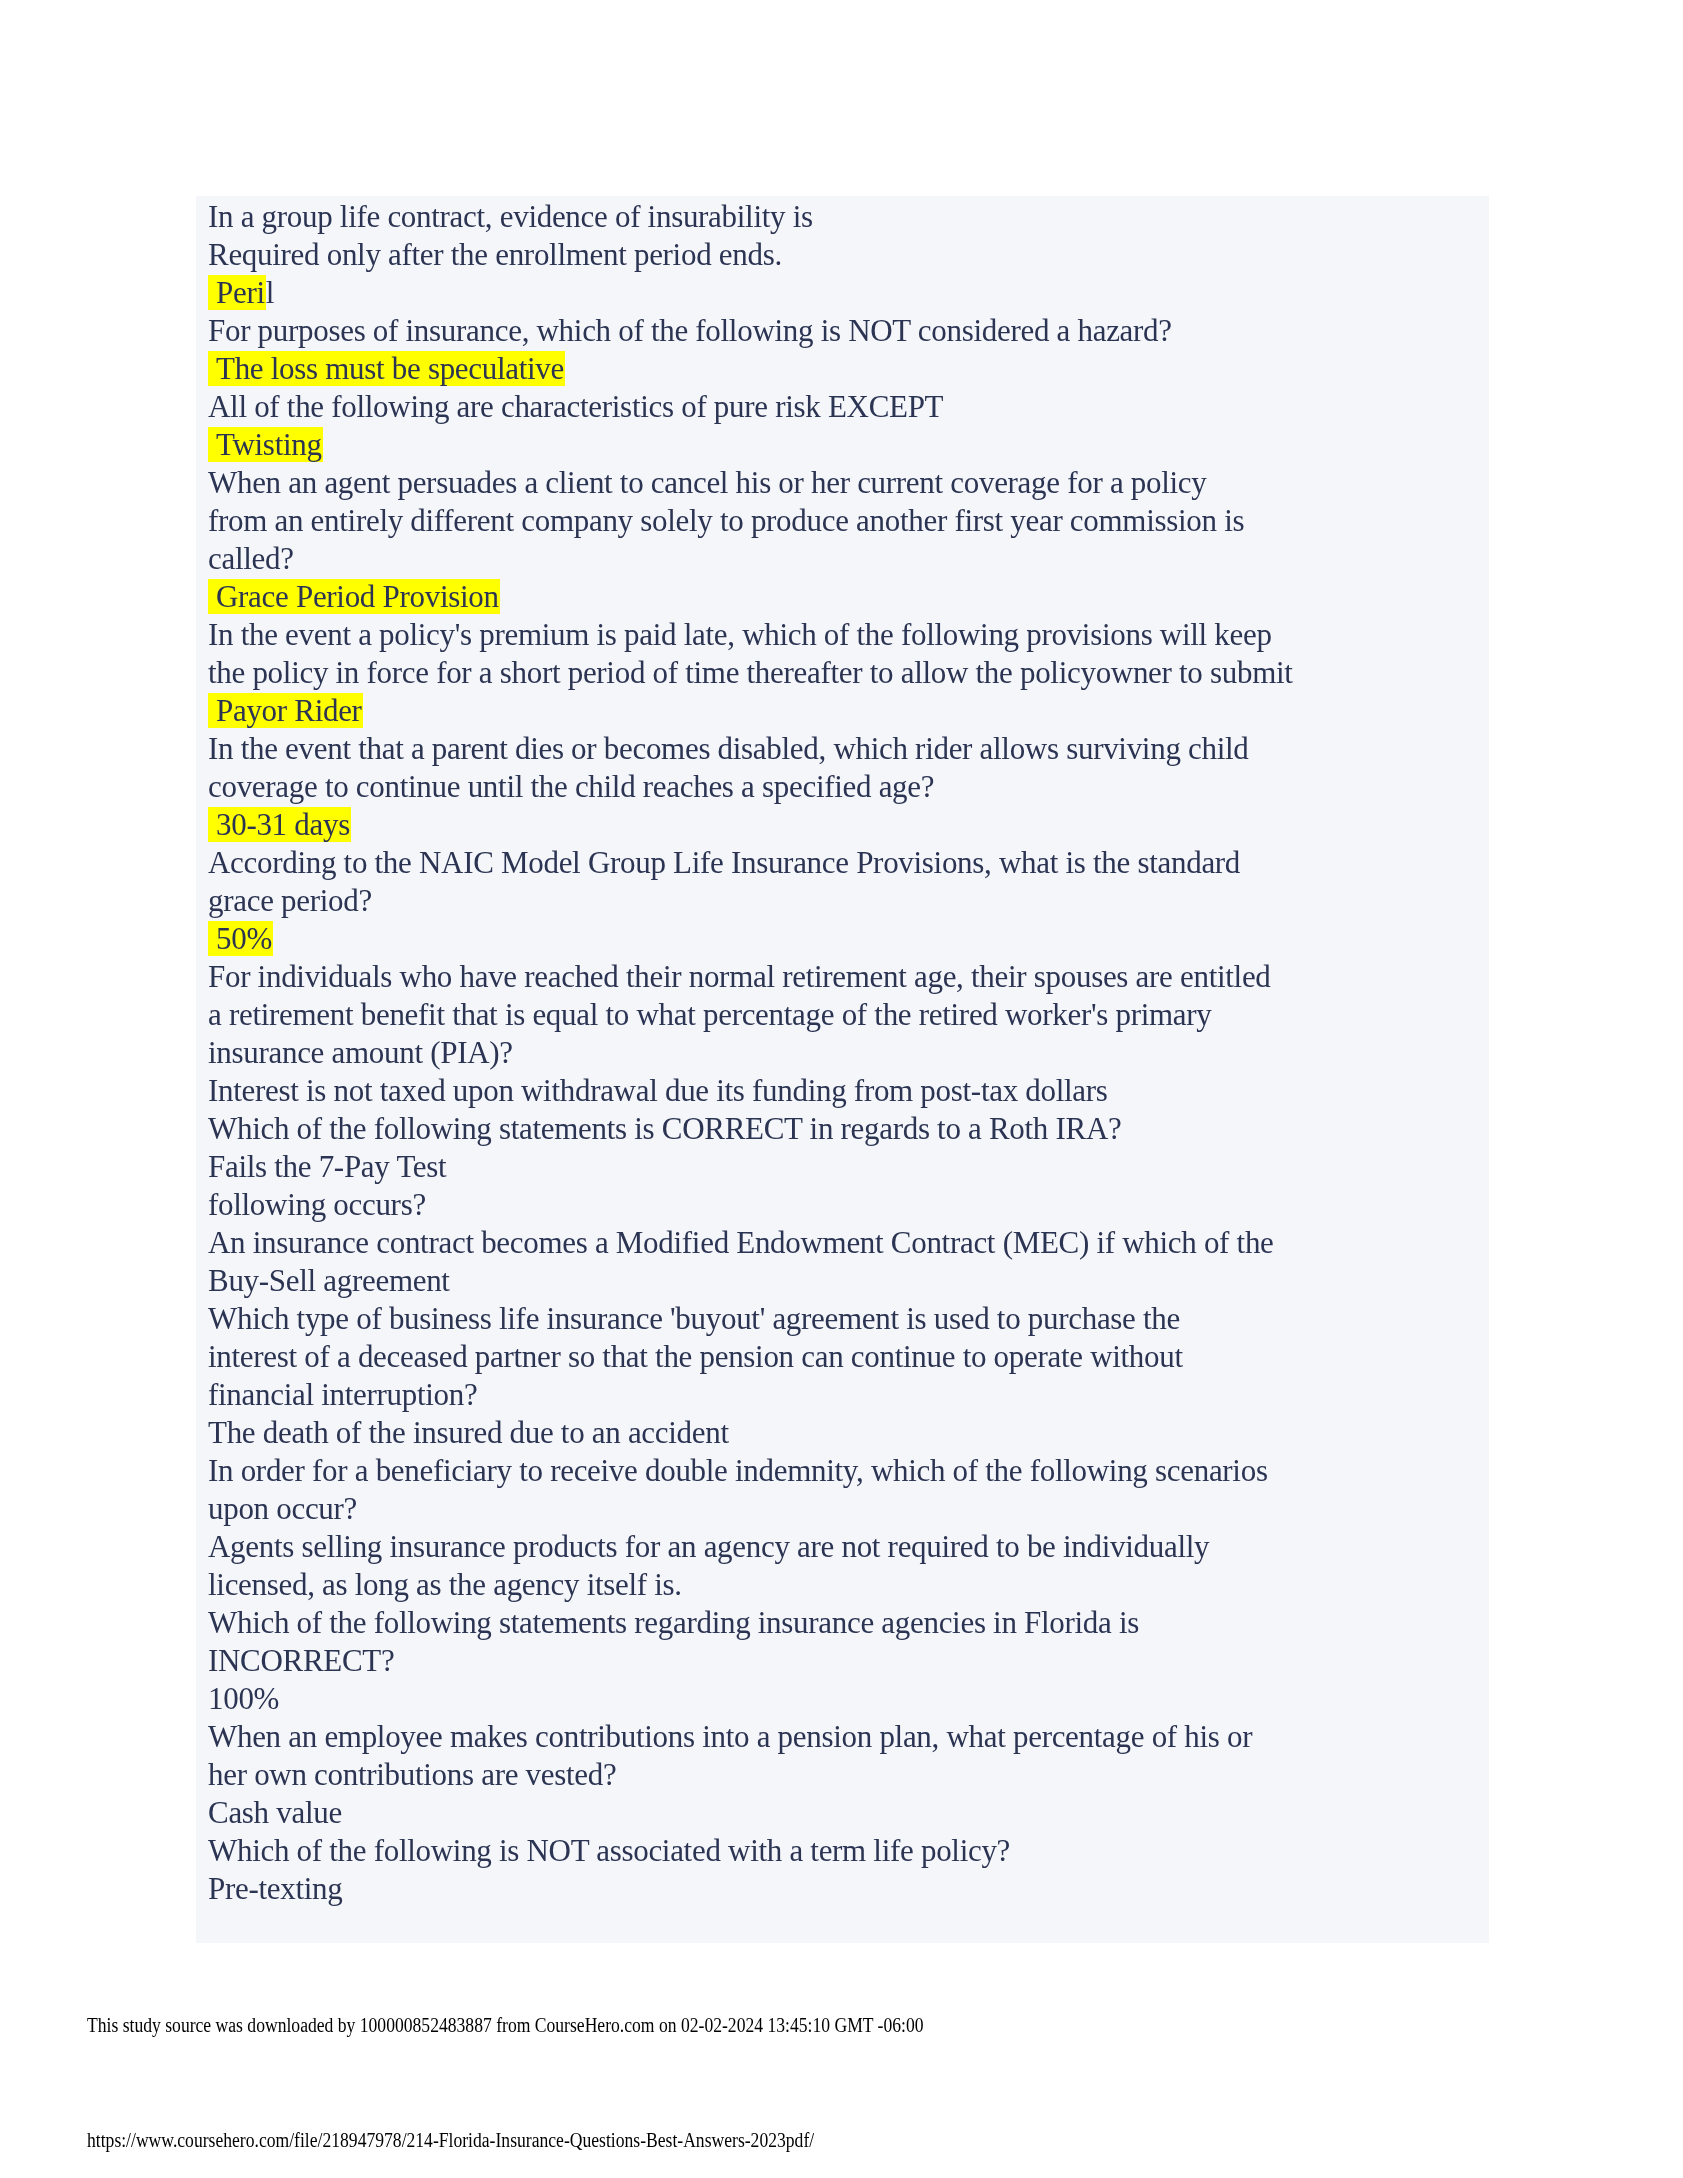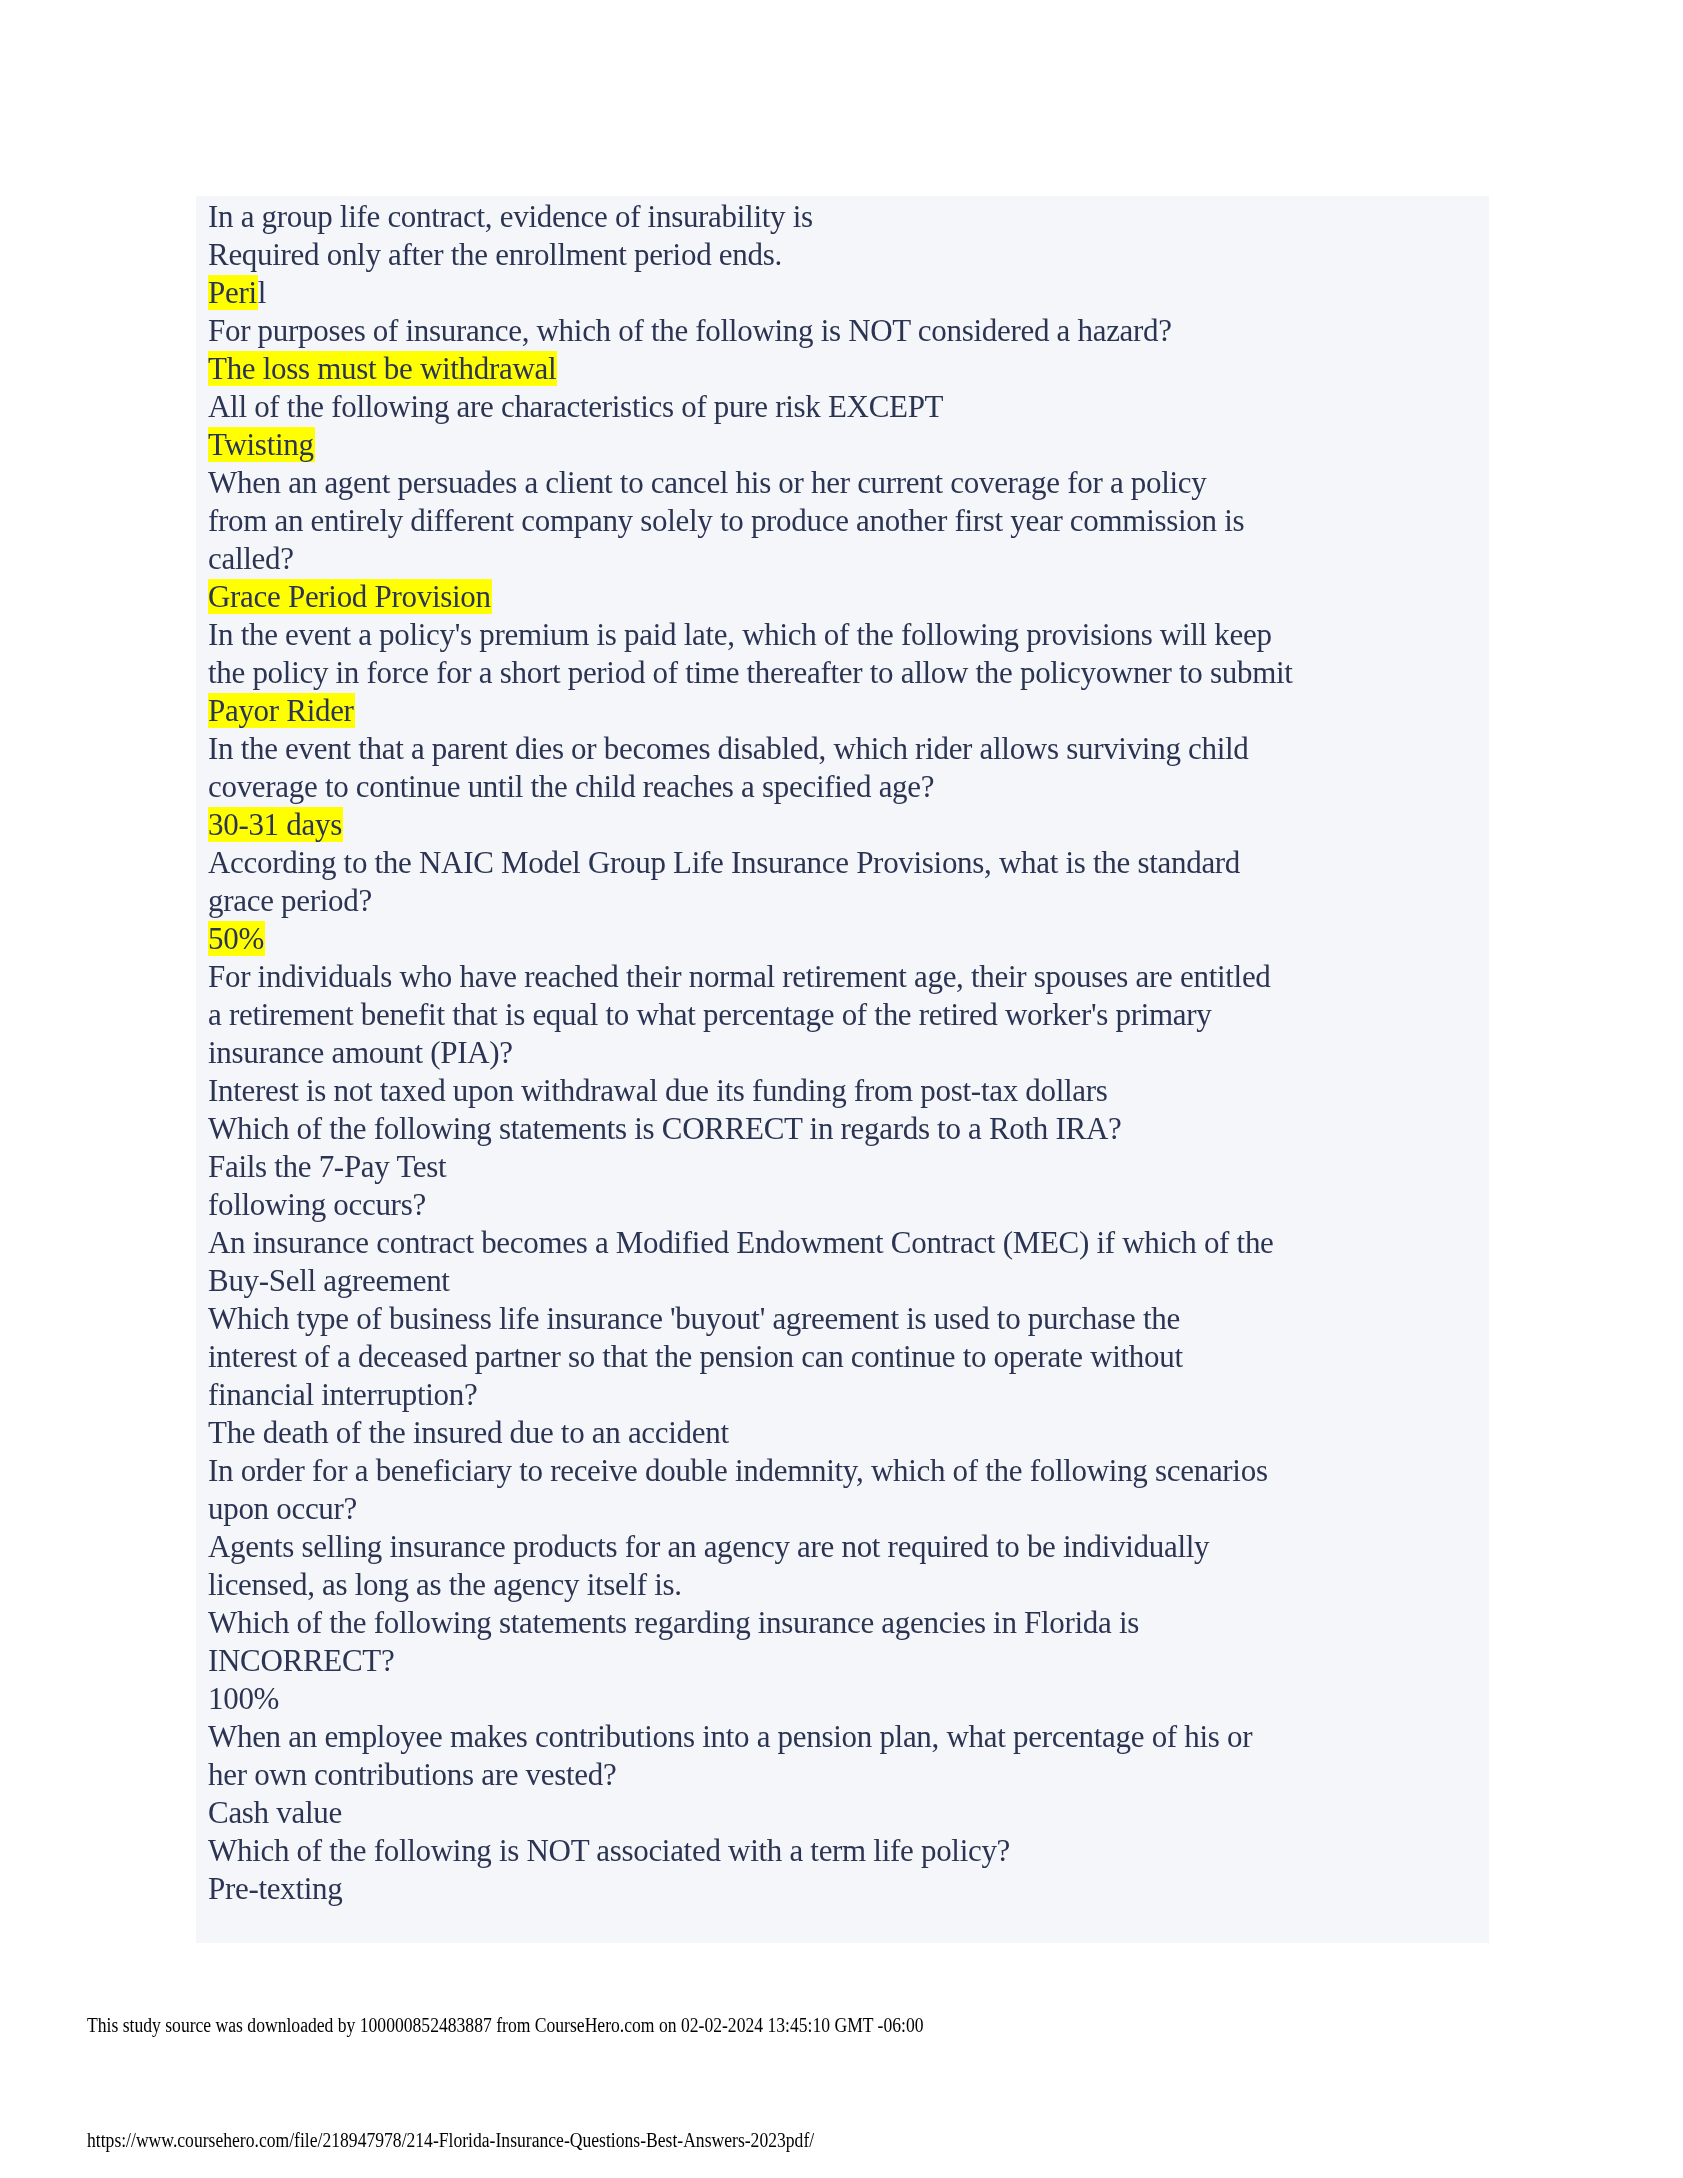--- a/index.html
+++ b/index.html
@@ -33,21 +33,21 @@
       line-height: 38px;
       font-family: Liberation Serif, serif;
       font-size: 31px;
       color: #2b3452;
       white-space: nowrap;
       letter-spacing: -0.3px;
       margin-left: 10px;
     }
     .hl {
       background: #ffff00;
-      padding: 0 1px 0 0;
+      padding: 0 1px 0 8px;
     }
     .footer-line {
       position: absolute;
       left: 87px;
       font-family: "Liberation Serif", serif;
       font-size: 20px;
       color: #000000;
       white-space: nowrap;
       transform-origin: left center;
       transform: scaleX(0.88);
@@ -57,21 +57,21 @@
   </style>
 </head>
 <body>
 
 <div class="panel">
   <div class="lines" id="lines">
       <div class="line"><span>In a group life contract, evidence of insurability is</span></div>
       <div class="line"><span>Required only after the enrollment period ends.</span></div>
       <div class="line"><span class="hl">Peri</span><span>l</span></div>
       <div class="line"><span>For purposes of insurance, which of the following is NOT considered a hazard?</span></div>
-      <div class="line"><span class="hl">The loss must be withdrawal</span></div>
+      <div class="line"><span class="hl">The loss must be speculative</span></div>
       <div class="line"><span>All of the following are characteristics of pure risk EXCEPT</span></div>
       <div class="line"><span class="hl">Twisting</span></div>
       <div class="line"><span>When an agent persuades a client to cancel his or her current coverage for a policy</span></div>
       <div class="line"><span>from an entirely different company solely to produce another first year commission is</span></div>
       <div class="line"><span>called?</span></div>
       <div class="line"><span class="hl">Grace Period Provision</span></div>
       <div class="line"><span>In the event a policy's premium is paid late, which of the following provisions will keep</span></div>
       <div class="line"><span>the policy in force for a short period of time thereafter to allow the policyowner to submit</span></div>
       <div class="line"><span class="hl">Payor Rider</span></div>
       <div class="line"><span>In the event that a parent dies or becomes disabled, which rider allows surviving child</span></div>

